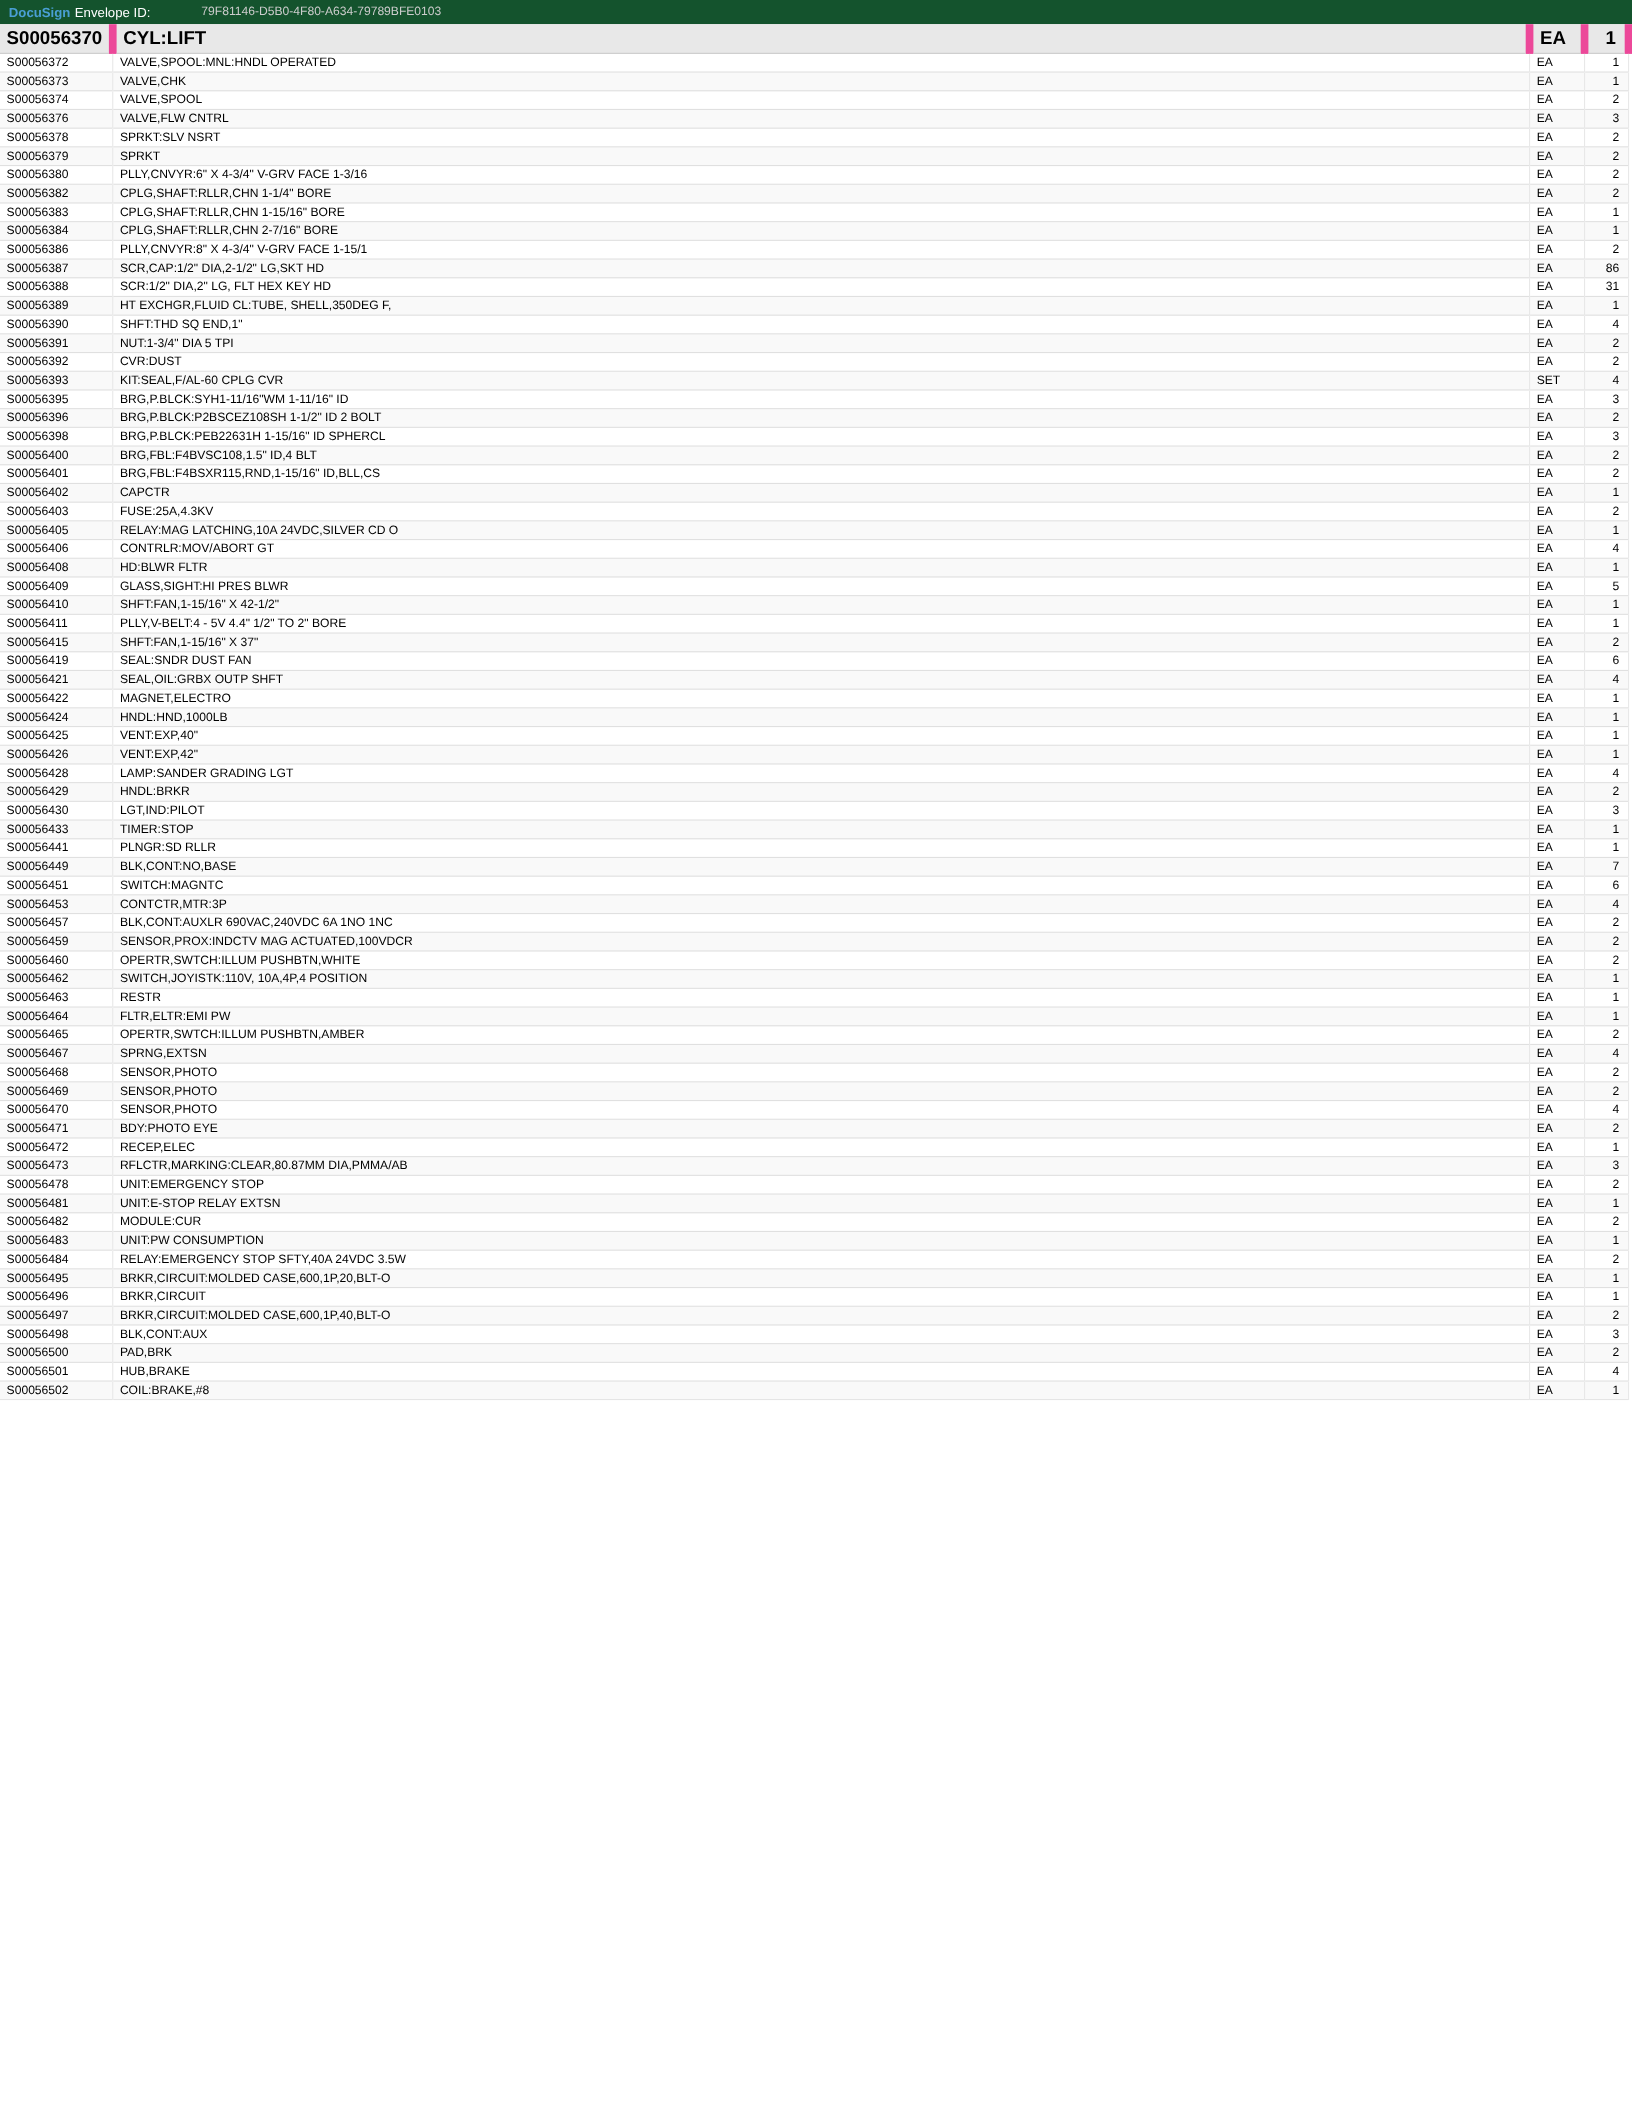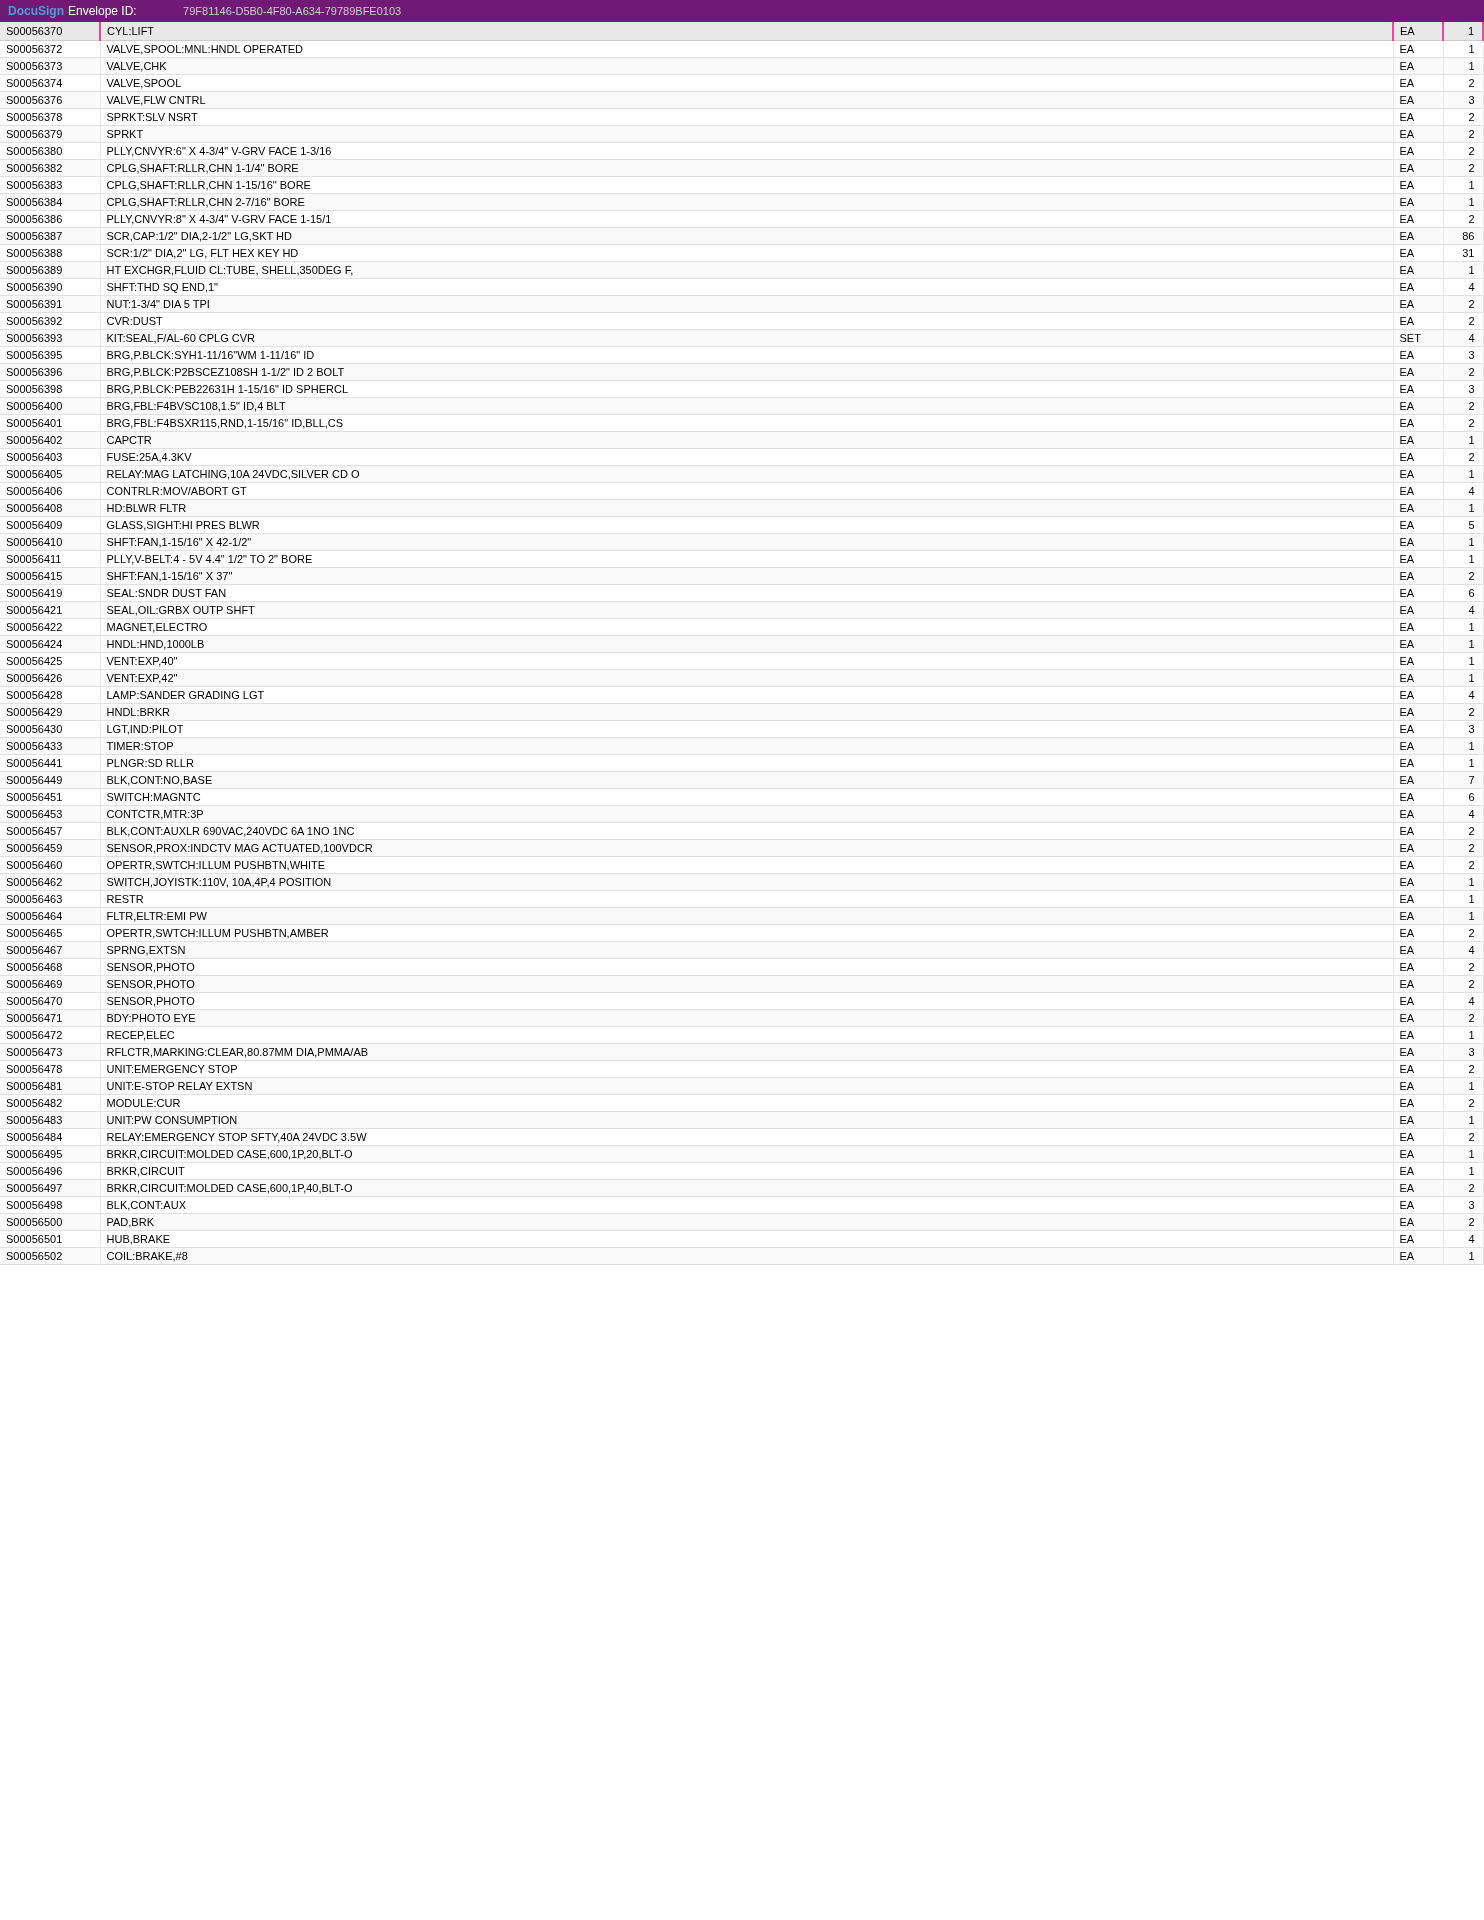--- a/index.html
+++ b/index.html
@@ -7,21 +7,21 @@
       padding: 0;
       box-sizing: border-box;
     }
     body {
       font-family: Arial, sans-serif;
       font-size: 12px;
       background: #fff;
       color: #000;
     }
     .header-bar {
-      background: #701a75;
+      background: #14532d;
       color: #fff;
       padding: 4px 8px;
       font-size: 12px;
       display: flex;
       align-items: center;
     }
     .header-bar .logo {
       font-weight: bold;
       color: #4a9fd4;
       margin-right: 4px;
@@ -35,23 +35,23 @@
       width: 100%;
       border-collapse: collapse;
     }
     thead tr {
       background: #e8e8e8;
       border-bottom: 1px solid #ccc;
     }
     thead th {
       text-align: left;
       padding: 3px 6px;
-      font-size: 11px;
-      font-weight: normal;
-      border-right: 2px solid #ec4899;
+      font-size: 17px;
+      font-weight: bold;
+      border-right: 7px solid #ec4899;
     }
     tbody tr {
       border-bottom: 1px solid #e0e0e0;
     }
     tbody tr:nth-child(even) {
       background: #f9f9f9;
     }
     tbody td {
       padding: 2px 6px;
       font-size: 11px;

